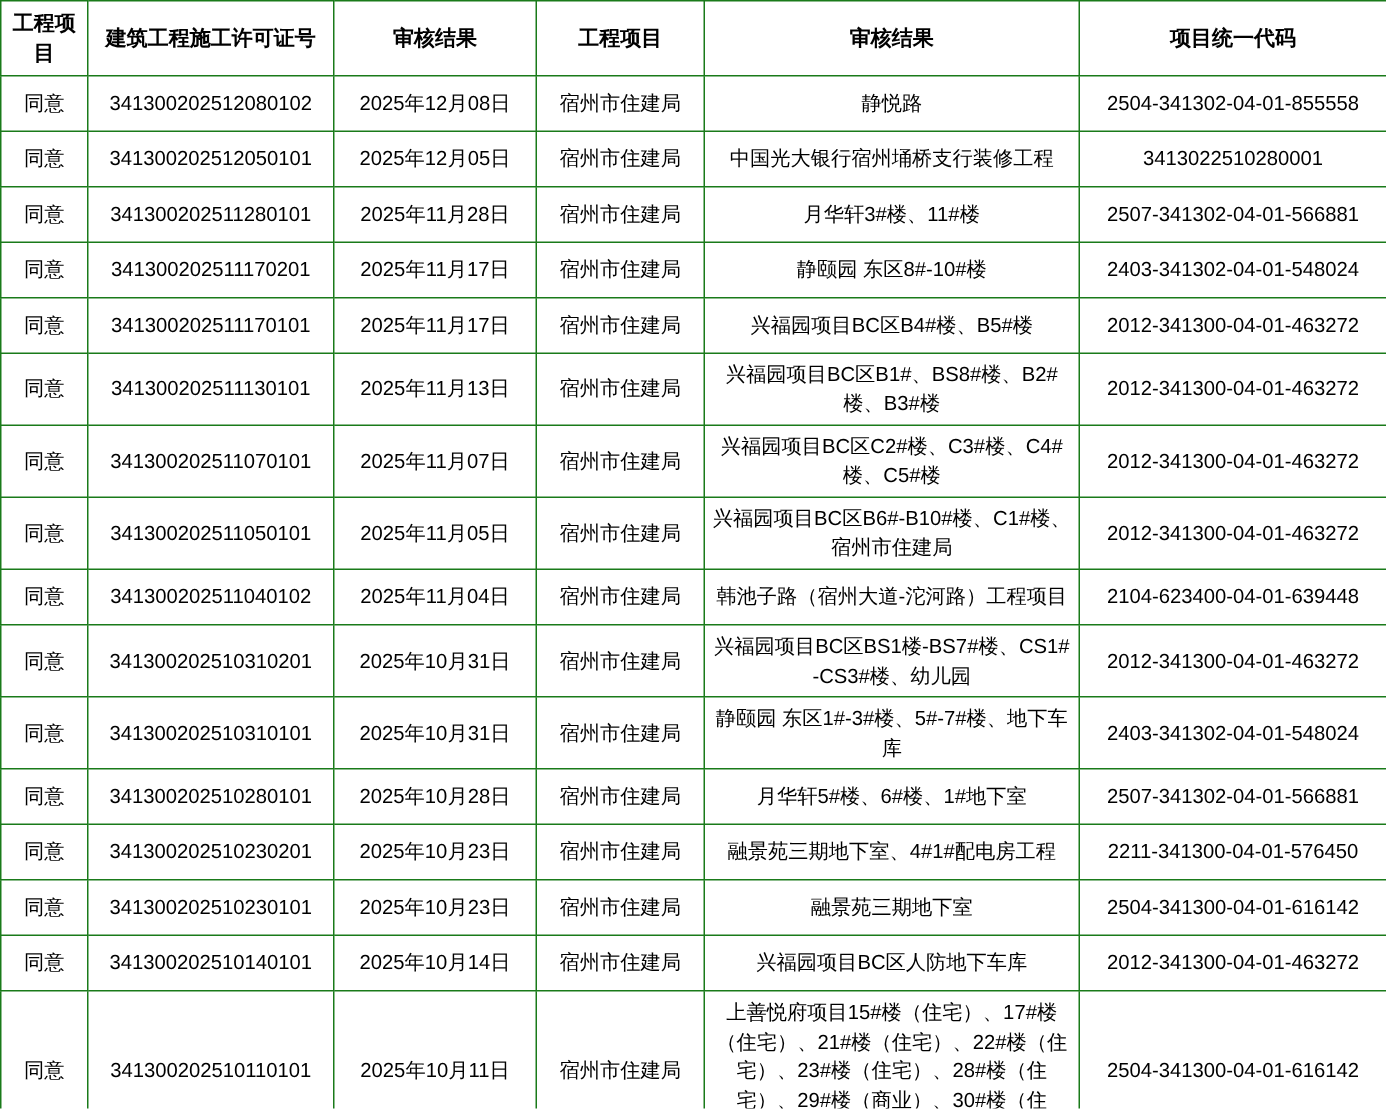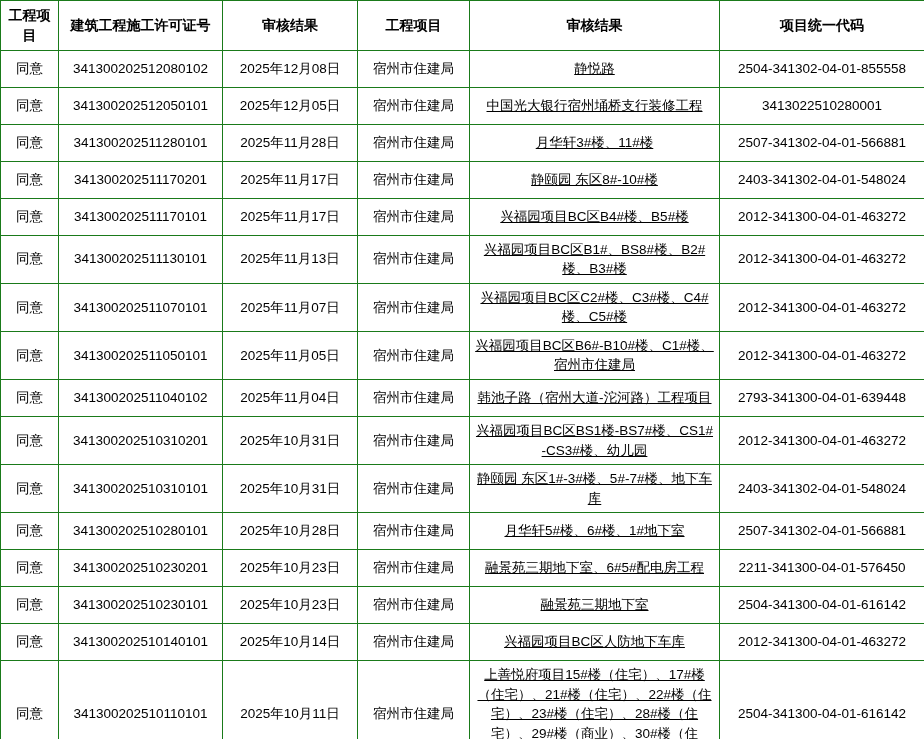--- a/index.html
+++ b/index.html
@@ -40,21 +40,20 @@
   col.c-result   { width: 58px; }
   col.c-permit   { width: 164px; }
   col.c-date     { width: 135px; }
   col.c-authority{ width: 112px; }
   col.c-project  { width: 250px; }
   col.c-code     { width: 205px; }
   td.cell-project {
     text-align: center;
     padding-left: 6px;
     padding-right: 6px;
-    text-decoration: underline;
   }
   td.cell-permit, td.cell-code {
     letter-spacing: 0px;
   }
 </style>
 </head>
 <body>
 
 <table class="permit-table">
   <colgroup>
@@ -139,21 +138,21 @@
         <td class="cell-authority">宿州市住建局</td>
         <td class="cell-project">兴福园项目BC区B6#-B10#楼、C1#楼、宿州市住建局</td>
         <td class="cell-code">2012-341300-04-01-463272</td>
       </tr>
       <tr>
         <td class="cell-result">同意</td>
         <td class="cell-permit">341300202511040102</td>
         <td class="cell-date">2025年11月04日</td>
         <td class="cell-authority">宿州市住建局</td>
         <td class="cell-project">韩池子路（宿州大道-沱河路）工程项目</td>
-        <td class="cell-code">2793-341300-04-01-639448</td>
+        <td class="cell-code">2104-623400-04-01-639448</td>
       </tr>
       <tr>
         <td class="cell-result">同意</td>
         <td class="cell-permit">341300202510310201</td>
         <td class="cell-date">2025年10月31日</td>
         <td class="cell-authority">宿州市住建局</td>
         <td class="cell-project">兴福园项目BC区BS1楼-BS7#楼、CS1#-CS3#楼、幼儿园</td>
         <td class="cell-code">2012-341300-04-01-463272</td>
       </tr>
       <tr>
@@ -170,21 +169,21 @@
         <td class="cell-date">2025年10月28日</td>
         <td class="cell-authority">宿州市住建局</td>
         <td class="cell-project">月华轩5#楼、6#楼、1#地下室</td>
         <td class="cell-code">2507-341302-04-01-566881</td>
       </tr>
       <tr>
         <td class="cell-result">同意</td>
         <td class="cell-permit">341300202510230201</td>
         <td class="cell-date">2025年10月23日</td>
         <td class="cell-authority">宿州市住建局</td>
-        <td class="cell-project">融景苑三期地下室、6#5#配电房工程</td>
+        <td class="cell-project">融景苑三期地下室、4#1#配电房工程</td>
         <td class="cell-code">2211-341300-04-01-576450</td>
       </tr>
       <tr>
         <td class="cell-result">同意</td>
         <td class="cell-permit">341300202510230101</td>
         <td class="cell-date">2025年10月23日</td>
         <td class="cell-authority">宿州市住建局</td>
         <td class="cell-project">融景苑三期地下室</td>
         <td class="cell-code">2504-341300-04-01-616142</td>
       </tr>

